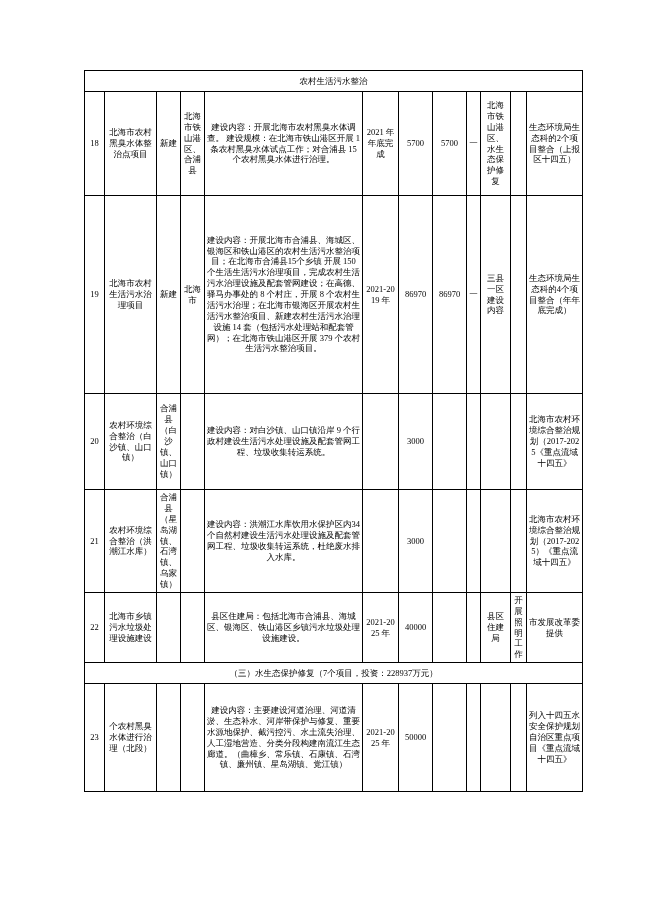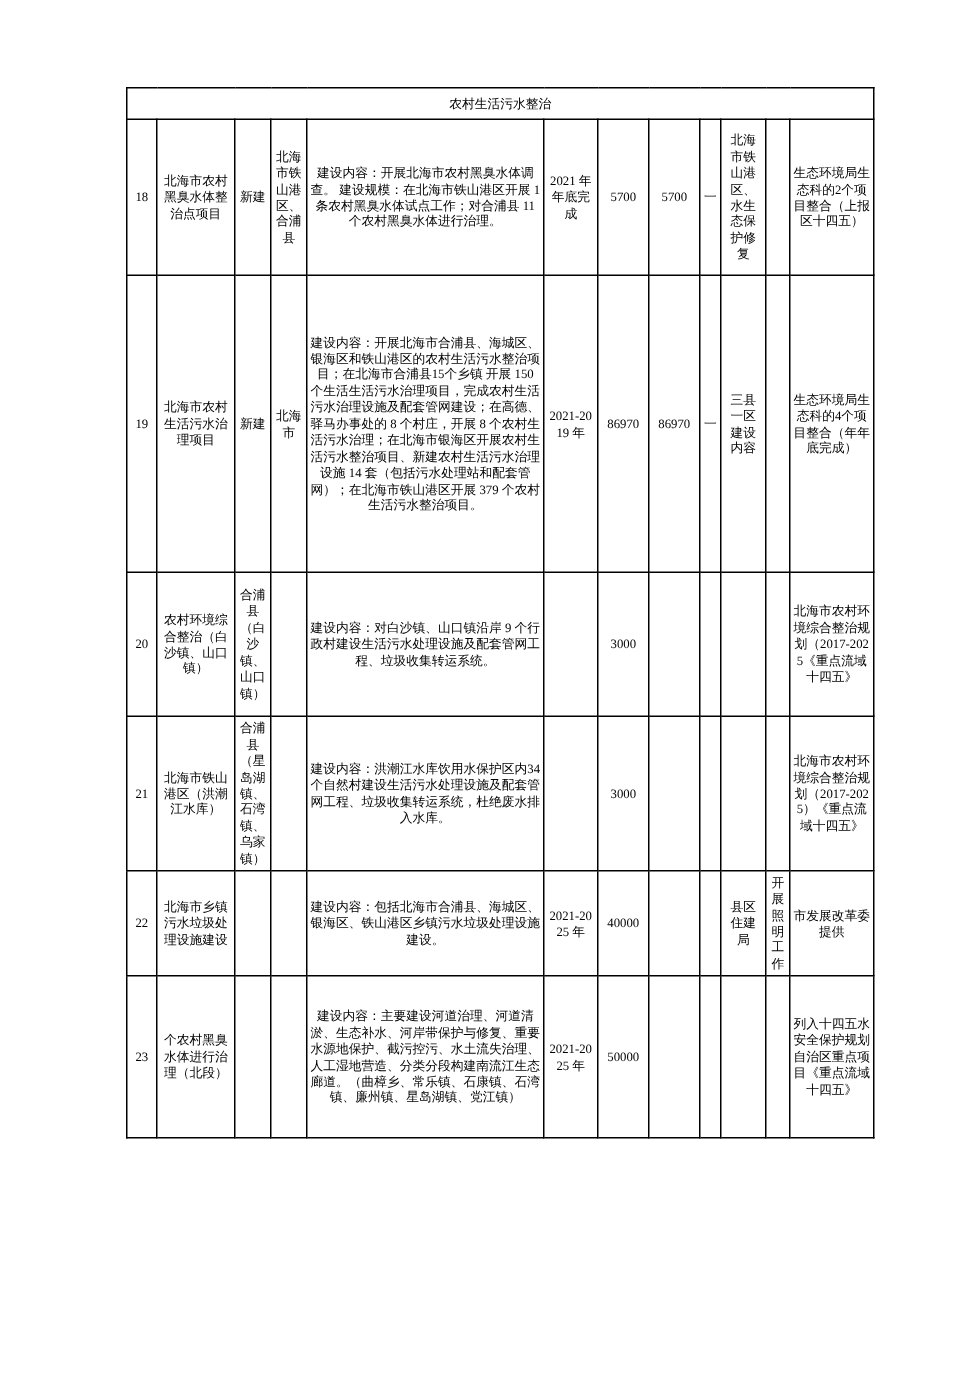--- a/index.html
+++ b/index.html
@@ -17,21 +17,21 @@
   }
   .page {
     position: absolute;
     left: 0; top: 0;
     width: 650px;
     height: 919px;
   }
   table.doc-table {
     position: absolute;
     left: 84px;
-    top: 58px;
+    top: 70px;
     width: 482px;
     border-collapse: collapse;
     table-layout: fixed;
   }
   table.doc-table td {
     border: 1px solid #000;
     padding: 2px 2px;
     font-size: 8.5px;
     line-height: 1.28;
     vertical-align: middle;
@@ -102,21 +102,21 @@
         <tr>
       <td colspan="12" class="section-head">农村生活污水整治</td>
     </tr>
 
     <tr style="height:104px">
       <td class="num">18</td>
       <td class="narrow-v">北海市农村黑臭水体整治点项目</td>
       <td class="narrow-v">新建</td>
       <td class="narrow-v">北海市铁山港区、合浦县</td>
       <td class="desc">建设内容：开展北海市农村黑臭水体调查。
-建设规模：在北海市铁山港区开展 1 条农村黑臭水体试点工作；对合浦县 11 个农村黑臭水体进行治理。</td>
+建设规模：在北海市铁山港区开展 1 条农村黑臭水体试点工作；对合浦县 15 个农村黑臭水体进行治理。</td>
       <td class="narrow-v">2021 年年底完成</td>
       <td class="num">5700</td>
       <td class="num">5700</td>
       <td class="num">一</td>
       <td class="narrow-v">北海市铁山港区、水生态保护修复</td>
       <td class="narrow-v"></td>
       <td class="narrow-v">生态环境局生态科的2个项目整合（上报区十四五）</td>
     </tr>
 
     <tr style="height:198px">
@@ -145,48 +145,51 @@
       <td class="num">3000</td>
       <td class="num"></td>
       <td class="num"></td>
       <td class="narrow-v"></td>
       <td class="narrow-v"></td>
       <td class="narrow-v">北海市农村环境综合整治规划（2017-2025《重点流域十四五》</td>
     </tr>
 
     <tr style="height:96px">
       <td class="num">21</td>
-      <td class="narrow-v">北海市铁山港区（洪潮江水库）</td>
+      <td class="narrow-v">农村环境综合整治（洪潮江水库）</td>
       <td class="narrow-v">合浦县（星岛湖镇、石湾镇、乌家镇）</td>
       <td class="narrow-v"></td>
       <td class="desc">建设内容：洪潮江水库饮用水保护区内34 个自然村建设生活污水处理设施及配套管网工程、垃圾收集转运系统，杜绝废水排入水库。</td>
       <td class="narrow-v"></td>
       <td class="num">3000</td>
       <td class="num"></td>
       <td class="num"></td>
       <td class="narrow-v"></td>
       <td class="narrow-v"></td>
       <td class="narrow-v">北海市农村环境综合整治规划（2017-2025）《重点流域十四五》</td>
     </tr>
 
     <tr style="height:58px">
       <td class="num">22</td>
       <td class="narrow-v">北海市乡镇污水垃圾处理设施建设</td>
       <td class="narrow-v"></td>
       <td class="narrow-v"></td>
-      <td class="desc">建设内容：包括北海市合浦县、海城区、银海区、铁山港区乡镇污水垃圾处理设施建设。</td>
+      <td class="desc">县区住建局：包括北海市合浦县、海城区、银海区、铁山港区乡镇污水垃圾处理设施建设。</td>
       <td class="narrow-v">2021-2025 年</td>
       <td class="num">40000</td>
       <td class="num"></td>
       <td class="num"></td>
       <td class="narrow-v">县区住建局</td>
       <td class="narrow-v">开展照明工作</td>
       <td class="narrow-v">市发展改革委提供</td>
     </tr>
 
+    <tr class="subsection-row">
+      <td colspan="12">（三）水生态保护修复（7个项目，投资：228937万元）</td>
+    </tr>
 
     <tr style="height:108px">
       <td class="num">23</td>
       <td class="narrow-v">个农村黑臭水体进行治理（北段）</td>
       <td class="narrow-v"></td>
       <td class="narrow-v"></td>
       <td class="desc">建设内容：主要建设河道治理、河道清淤、生态补水、河岸带保护与修复、重要水源地保护、截污控污、水土流失治理、人工湿地营造、分类分段构建南流江生态廊道。（曲樟乡、常乐镇、石康镇、石湾镇、廉州镇、星岛湖镇、党江镇）</td>
       <td class="narrow-v">2021-2025 年</td>
       <td class="num">50000</td>
       <td class="num"></td>

